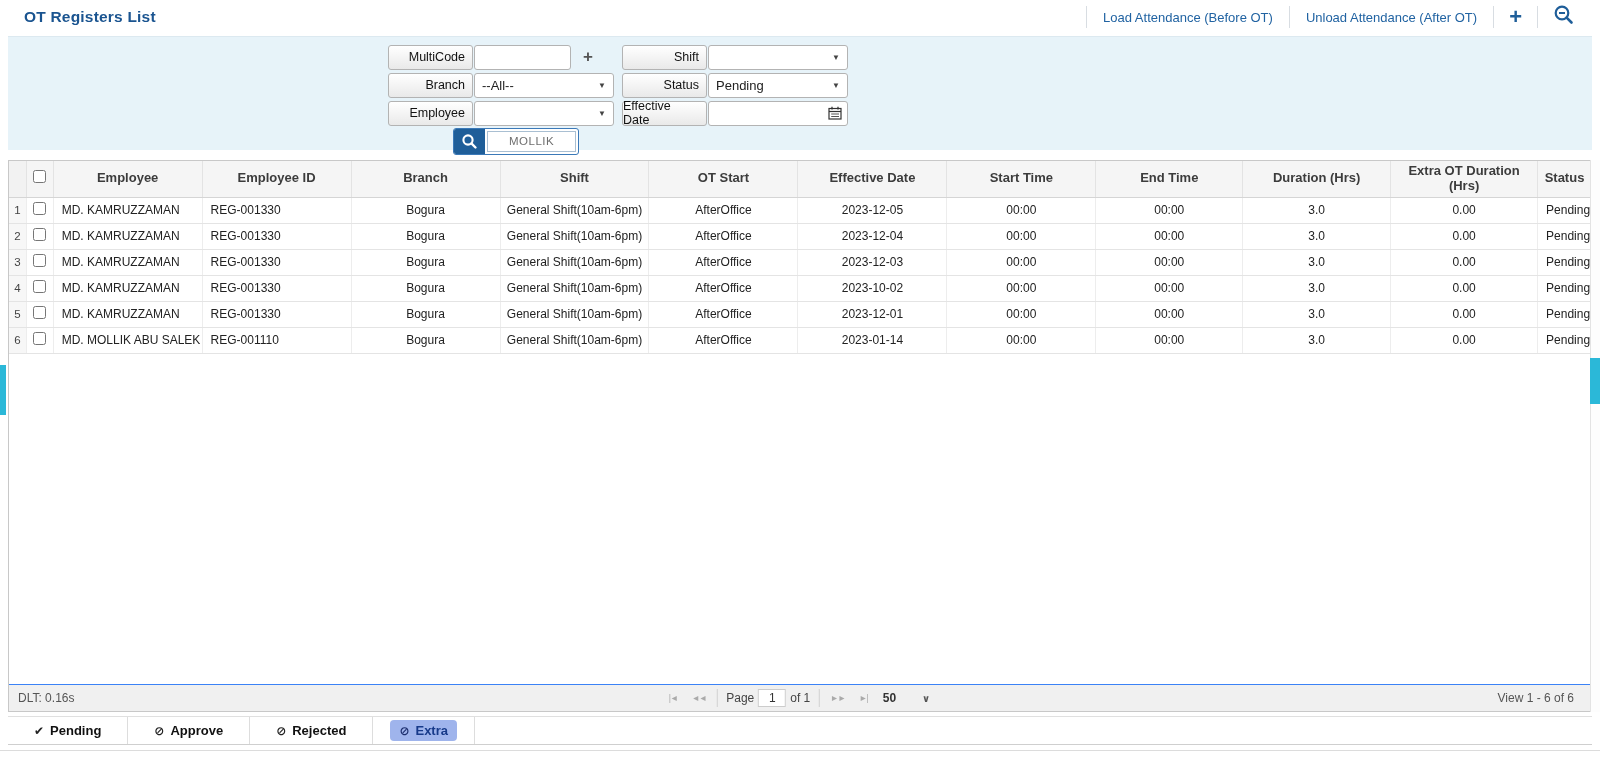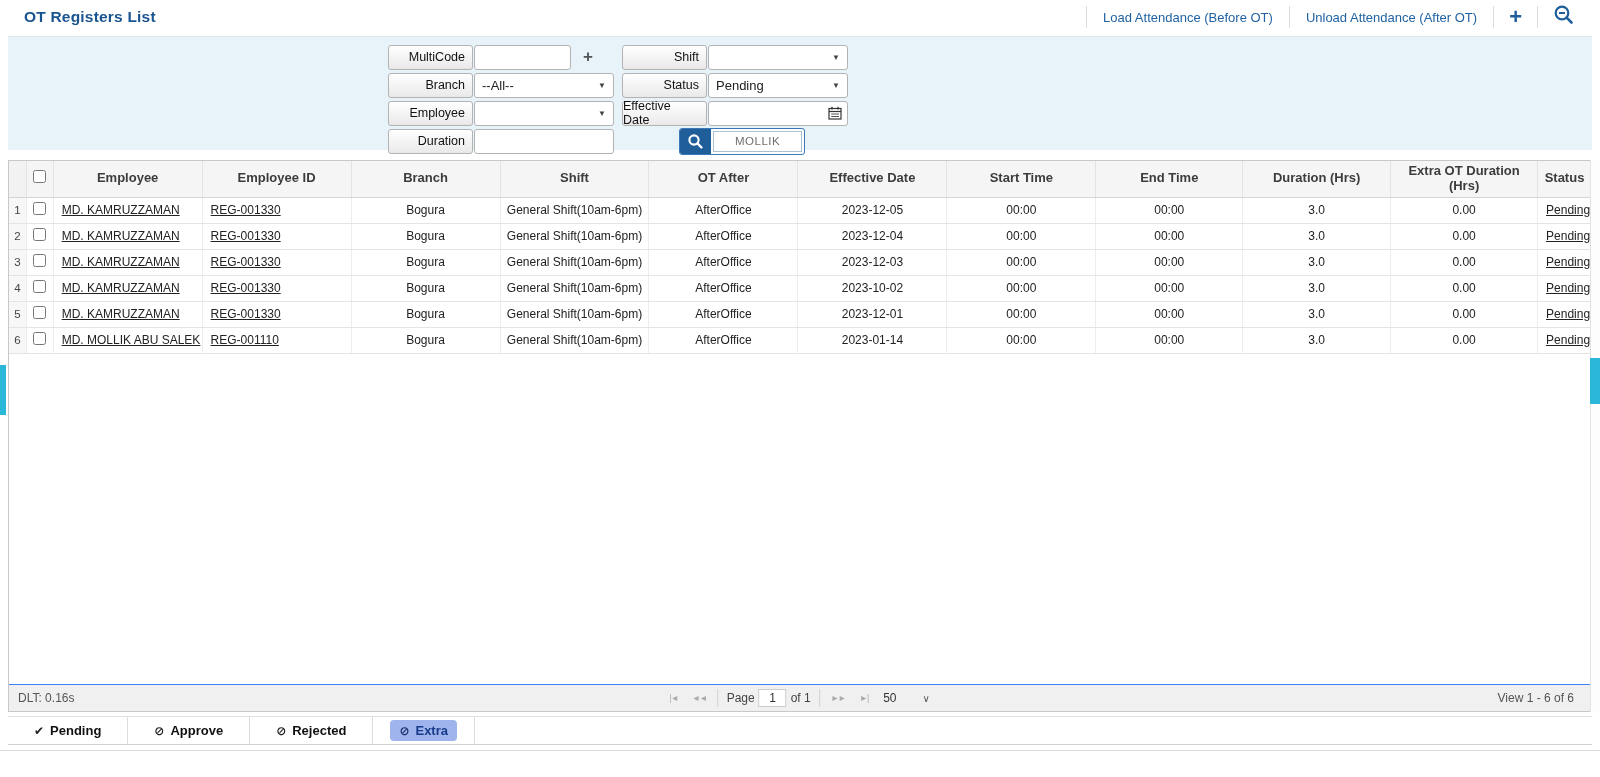--- a/index.html
+++ b/index.html
@@ -46,36 +46,36 @@
   .grid-wrap { margin:10px 8px 0 8px; border:1px solid #c8c8c8; height:552px;
                display:flex; flex-direction:column; background:#fff; }
   table { border-collapse:collapse; table-layout:fixed; width:100%; }
   thead th { height:36px; background:#f5f5f5; border-bottom:1px solid #d5d5d5; border-right:1px solid #e3e3e3;
              font-size:13px; font-weight:bold; color:#3c3c3c; text-align:center; line-height:1.15;
              vertical-align:middle; padding:0 2px; cursor:pointer; }
   thead th.rn-h { background:#f2f2f2; }
   tbody td { height:26px; border-bottom:1px solid #e4e4e4; border-right:1px solid #ededed;
              font-size:12px; color:#222; text-align:center; white-space:nowrap; overflow:hidden; padding:0 3px; }
   td.rn { background:#f7f7f7; color:#444; font-size:11.5px; }
-  td.al { text-align:left; padding-left:8px;text-decoration:underline; }
+  td.al { text-align:left; padding-left:8px; }
   th:last-child, td:last-child { border-right:none; }
   input[type=checkbox] { width:13px; height:13px; cursor:pointer; }
   .grid-filler { flex:1; }
 
   
   .pager { position:relative; height:27px; background:#f0f0f0; border-top:1px solid #3b82f6;
            display:flex; align-items:center; font-size:12px; color:#555; }
   .dlt { padding-left:9px; }
   .pager-center { position:absolute; left:50%; transform:translateX(-50%); display:flex; align-items:center; height:100%; }
   .pg-arrow { font-size:8.5px; color:#aaa; padding:0 7px; cursor:pointer; letter-spacing:-1px; }
   .pg-sep { width:1px; height:18px; background:#d2d2d2; margin:0 4px; }
   .pg-label { padding:0 4px; color:#444; }
   .pg-input { width:28px; height:18px; border:1px solid #ccc; background:#fff; text-align:center;
               font-size:12px; color:#333; font-family:inherit; }
-  .pg-size { display:flex; align-items:center; gap:26px; padding:0 8px; color:#333; cursor:pointer; }
+  .pg-size { display:flex; align-items:center; gap:26px; padding:0 8px; color:#333; cursor:pointer;font-weight:bold; }
   .pg-chev { font-size:10px; color:#555; }
   .view-info { margin-left:auto; padding-right:17px; }
 
   
   .legend { margin:4px 8px 0 8px; background:#fff; border-top:1px solid #e0e0e0; border-bottom:1px solid #cfcfcf;
             height:29px; display:flex; align-items:center; }
   .legend-item { height:100%; display:flex; align-items:center; padding:0 17px; border-right:1px solid #ddd; cursor:pointer; }
   .legend-chip { display:flex; align-items:center; gap:6px; font-size:13px; font-weight:bold; color:#111;
                  padding:3px 9px; border-radius:4px; }
   .legend-glyph { font-size:12px; color:#222; }
@@ -166,26 +166,20 @@
                   <line x1="4" y1="0.8" x2="4" y2="3.4" stroke="#333" stroke-width="1.3"></line>
                   <line x1="10" y1="0.8" x2="10" y2="3.4" stroke="#333" stroke-width="1.3"></line>
                   <line x1="3.2" y1="8" x2="11" y2="8" stroke="#555" stroke-width="1"></line>
                   <line x1="3.2" y1="10.5" x2="11" y2="10.5" stroke="#555" stroke-width="1"></line>
                 </svg>
             </span>
           </div>
         </div>
       </div>
       <div class="f-row">
-        <div class="f-left">
-          <div class="f-label">Duration</div>
-          <div class="f-ctrl w140">
-            <input class="f-input" value="" style="">
-          </div>
-        </div>
         <div class="f-right search-row">
           <div class="search-btn">
             <span class="search-btn-ico">
               <svg width="17" height="17" viewBox="0 0 17 17">
                   <circle cx="7" cy="7" r="4.6" fill="none" stroke="#fff" stroke-width="2.1"></circle>
                   <line x1="10.4" y1="10.4" x2="14.5" y2="14.5" stroke="#fff" stroke-width="2.4" stroke-linecap="round"></line>
                 </svg>
             </span>
             <span class="search-btn-label">MOLLIK</span>
           </div>
@@ -212,21 +206,21 @@
         <col style="width:52px">
       </colgroup>
       <thead>
         <tr>
           <th class="rn-h"></th>
           <th><input type="checkbox" style=""></th>
           <th>Employee</th>
           <th>Employee ID</th>
           <th>Branch</th>
           <th>Shift</th>
-          <th>OT After</th>
+          <th>OT Start</th>
           <th>Effective Date</th>
           <th>Start Time</th>
           <th>End Time</th>
           <th>Duration (Hrs)</th>
           <th>Extra OT Duration (Hrs)</th>
           <th>Status</th>
         </tr>
       </thead>
       <tbody>
           <tr>

